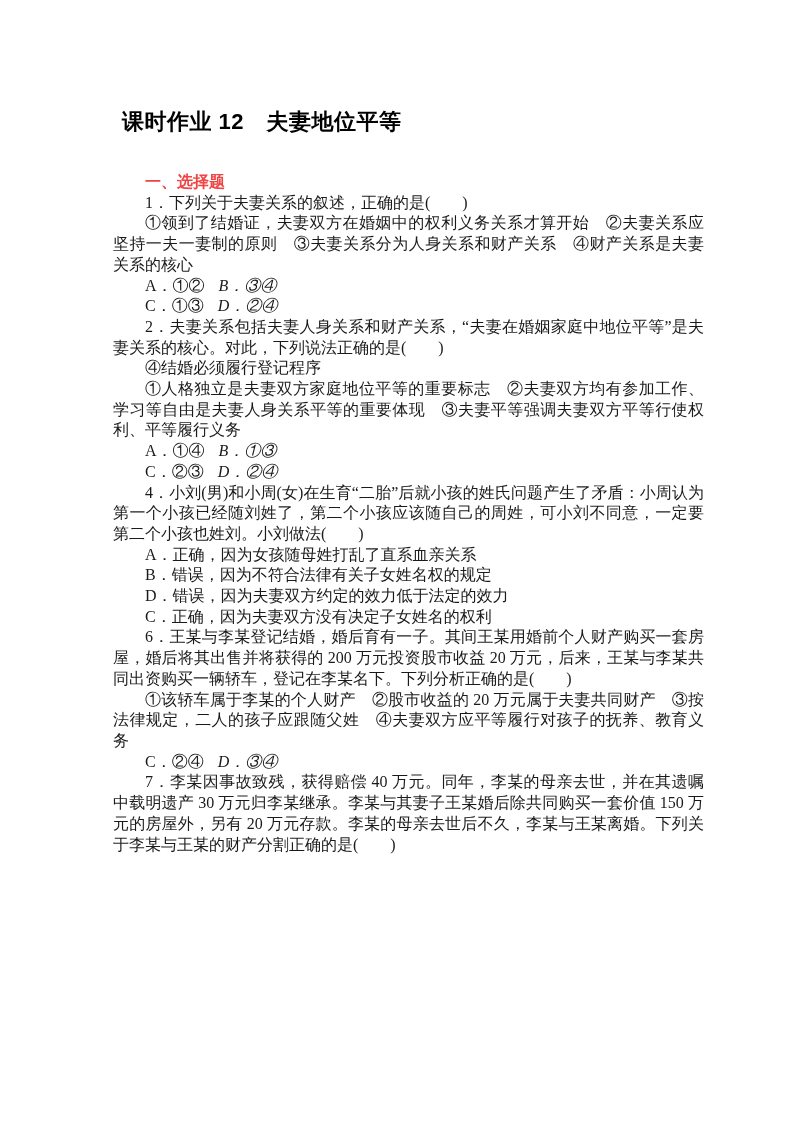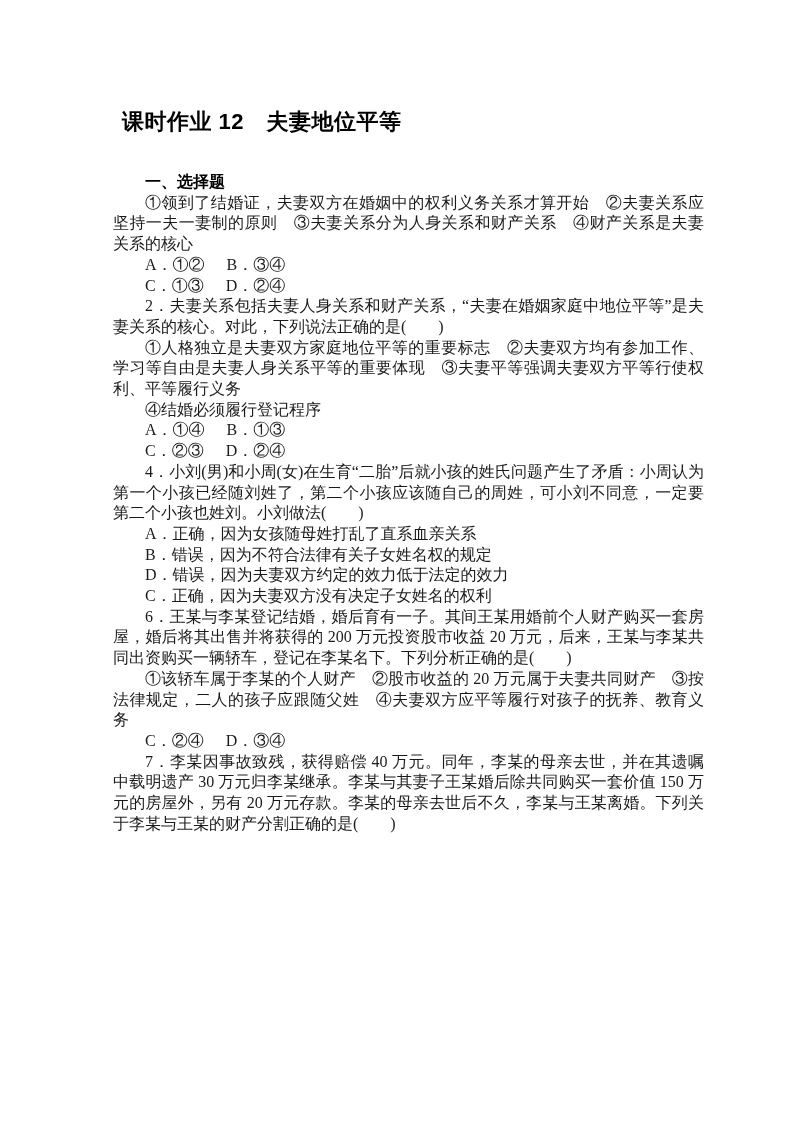--- a/index.html
+++ b/index.html
@@ -35,62 +35,63 @@
     left: 113px;
     top: 172px;
     width: 591px;
   }
   .section-heading {
     margin: 0;
     font-family: "Liberation Sans", "DejaVu Sans", sans-serif;
     font-weight: 700;
     font-size: 16px;
     text-indent: 2em;
-    color: #000000;
+    color: #ef4444;
   }
   .para {
     margin: 0;
     text-indent: 2em;
     text-align: justify;
     text-justify: inter-ideograph;
   }
   .optrow {
     margin: 0;
     text-indent: 2em;
   }
   .opt { white-space: nowrap; }
-  .opt + .opt { margin-left: 18px; }
+  .opt + .opt { margin-left: 10px; font-style: italic; }
 </style>
 </head>
 <body>
 
 <div class="page">
 
   <h1 class="doc-title">课时作业 12　夫妻地位平等</h1>
 
   <div class="content">
 
     <p class="section-heading">一、选择题</p>
 
     <section>
+      <p class="para">1．下列关于夫妻关系的叙述，正确的是(　　)</p>
       <p class="para">①领到了结婚证，夫妻双方在婚姻中的权利义务关系才算开始　②夫妻关系应坚持一夫一妻制的原则　③夫妻关系分为人身关系和财产关系　④财产关系是夫妻关系的核心</p>
       <p class="optrow">
         <span class="opt">A．①②</span>
         <span class="opt">B．③④</span>
       </p>
       <p class="optrow">
         <span class="opt">C．①③</span>
         <span class="opt">D．②④</span>
       </p>
     </section>
 
     <section>
       <p class="para">2．夫妻关系包括夫妻人身关系和财产关系，“夫妻在婚姻家庭中地位平等”是夫妻关系的核心。对此，下列说法正确的是(　　)</p>
+      <p class="para">④结婚必须履行登记程序</p>
       <p class="para">①人格独立是夫妻双方家庭地位平等的重要标志　②夫妻双方均有参加工作、学习等自由是夫妻人身关系平等的重要体现　③夫妻平等强调夫妻双方平等行使权利、平等履行义务</p>
-      <p class="para">④结婚必须履行登记程序</p>
       <p class="optrow">
         <span class="opt">A．①④</span>
         <span class="opt">B．①③</span>
       </p>
       <p class="optrow">
         <span class="opt">C．②③</span>
         <span class="opt">D．②④</span>
       </p>
     </section>
 

